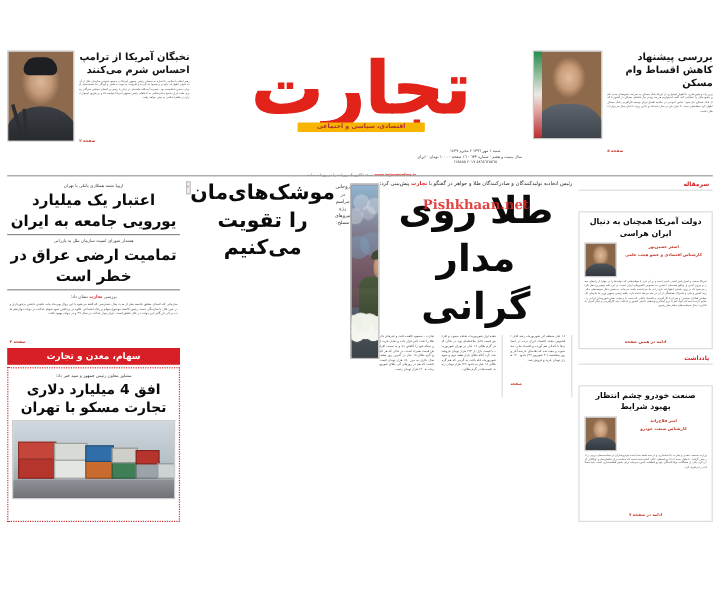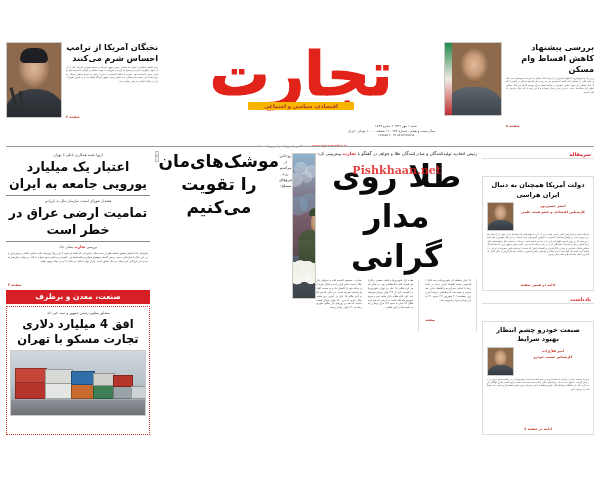--- a/index.html
+++ b/index.html
@@ -627,21 +627,21 @@
       <div class="rule-dark"></div>
 
       <div class="r-item">
         <div class="r-kicker">
           <span>بررسی </span><span class="hl">تجارت</span><span> نشان داد؛</span>
         </div>
         <div class="copy" style="height:30px;margin-top:2px;">سازمانی که اعضای محقق جامعه نظر از مدت سال دسترسی که گفته می‌شود با این روال بهره‌داد نباید داشتن داشتن برخورداری و در عین حال با سازندگی دست رئیس کاسته موضوع سهام و رفاه اجتماعی علاوه بر پرداختن سود سهام عدالت در دولت دوازدهم شده بر اثر بازرگانی این دولت در حال تحقق است. ایران بهار عدالت در سال ٩٦ و در دولت بهبود یافت.</div>
         <div class="promo-page" style="text-align:left;">صفحه ٣</div>
       </div>
 
-      <div class="section-bar">صنعت، معدن و برطرف</div>
+      <div class="section-bar">سهام، معدن و تجارت</div>
 
       <div class="dotted-box">
         <div class="r-kicker">مشاور معاون رئیس جمهور و سید خبر داد؛</div>
         <div class="r-title sm">افق 4 میلیارد دلاری تجارت مسکو با تهران</div>
         <div class="photo-containers">
           <div class="ctr-box" style="left:4px;  bottom:16px; width:30px; height:16px; background:#b5342c;"></div>
           <div class="ctr-box" style="left:4px;  bottom:32px; width:30px; height:13px; background:#c6453b;"></div>
           <div class="ctr-box" style="left:34px; bottom:16px; width:26px; height:15px; background:#e4e6e3;"></div>
           <div class="ctr-box" style="left:34px; bottom:31px; width:26px; height:13px; background:#d8dad6;"></div>
           <div class="ctr-box" style="left:60px; bottom:16px; width:22px; height:14px; background:#c96a2e;"></div>

